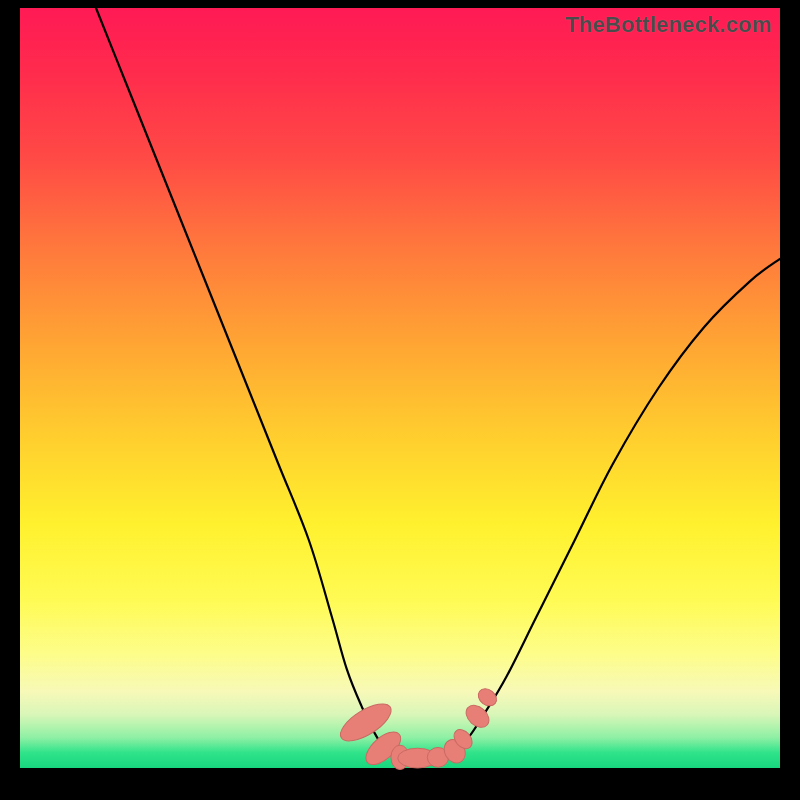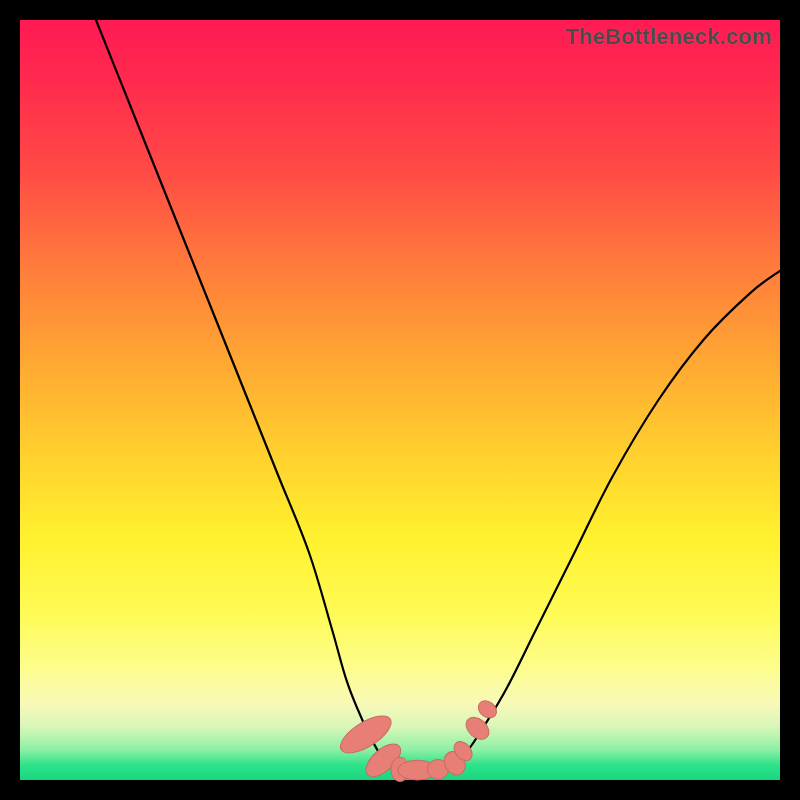--- a/index.html
+++ b/index.html
@@ -7,21 +7,21 @@
     padding: 0;
     width: 800px;
     height: 800px;
     background: #000;
     overflow: hidden;
     font-family: Arial, Helvetica, sans-serif;
   }
   .frame {
     position: absolute;
     left: 20px;
-    top: 20px;
+    top: 8px;
     width: 760px;
     height: 536px;
     background: #000;
   }
   .plot-area {
     position: absolute;
     left: 0;
     top: 0;
     width: 760px;
     height: 760px;

